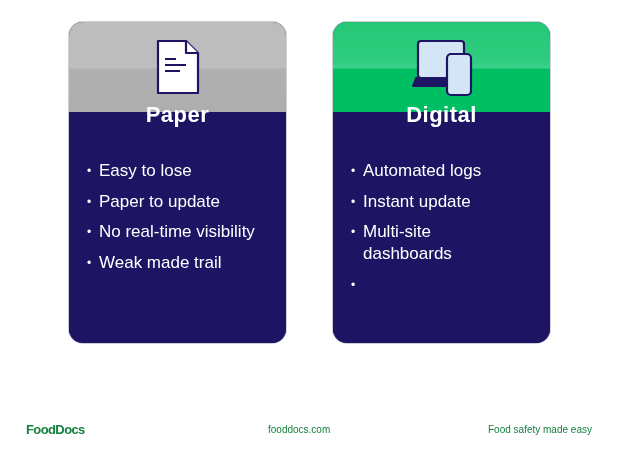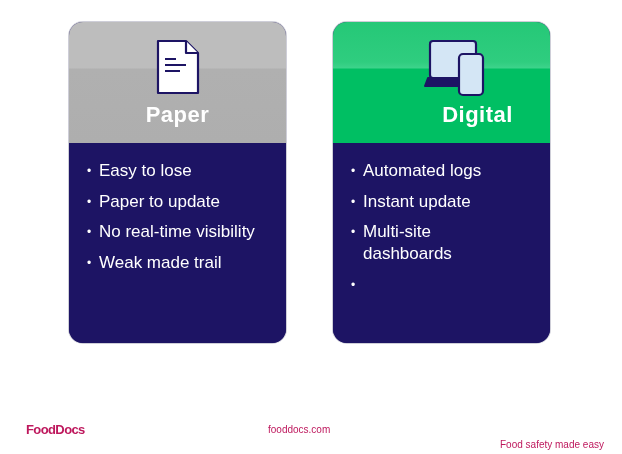--- a/index.html
+++ b/index.html
@@ -23,28 +23,27 @@
       overflow: hidden;
       box-shadow: 0 0 0 1px rgba(60,60,100,0.25);
       background: #1d1464;
     }
     .card.paper { left: 69px; }
     .card.digital { left: 333px; }
     .card-header {
       position: absolute;
       left: 0; top: 0;
       width: 100%;
-      height: 121px;
+      height: 90px;
     }
     .paper .card-header {
       background: linear-gradient(to bottom, #bdbdbd 0px, #bdbdbd 46px, #b0b0b0 47px, #aeaeae 100%);
     }
     .digital .card-header {
       background: linear-gradient(to bottom, #25c877 0px, #2fcd7f 40px, #3dd38b 46px, #00bf63 47px, #00bf63 100%);
-      padding-left: 24px;
     }
     .card-icon {
       position: absolute;
       top: 17px;
       left: 50%;
       transform: translateX(-50%);
     }
     .card-title {
       position: absolute;
       top: 80px;
@@ -83,31 +82,31 @@
     .list li .bullet {
       position: absolute;
       left: 0;
       top: 0;
       font-size: 12px;
     }
     .footer {
       position: absolute;
       top: 424px;
       font-size: 10px;
-      color: #be185d;
+      color: #15803d;
     }
     .logo {
       left: 26px;
       top: 422px;
       font-weight: bold;
       font-size: 13px;
       letter-spacing: -0.6px;
     }
     .site { left: 268px; }
-    .tagline { left: 500px; margin-top: 15px; }
+    .tagline { left: 488px; }
   </style>
 </head>
 <body>
 
 <div class="card paper">
   <div class="card-header">
     <svg class="card-icon" width="44" height="56" viewBox="0 0 44 56">
       <path d="M2 2 H30 L42 14 V54 H2 Z" fill="#ffffff" stroke="#1d1464" stroke-width="2.2" stroke-linejoin="round"></path>
       <path d="M30 2 V14 H42" fill="#ffffff" stroke="#1d1464" stroke-width="2.2" stroke-linejoin="round"></path>
       <line x1="9" y1="20" x2="20" y2="20" stroke="#1d1464" stroke-width="2"></line>

